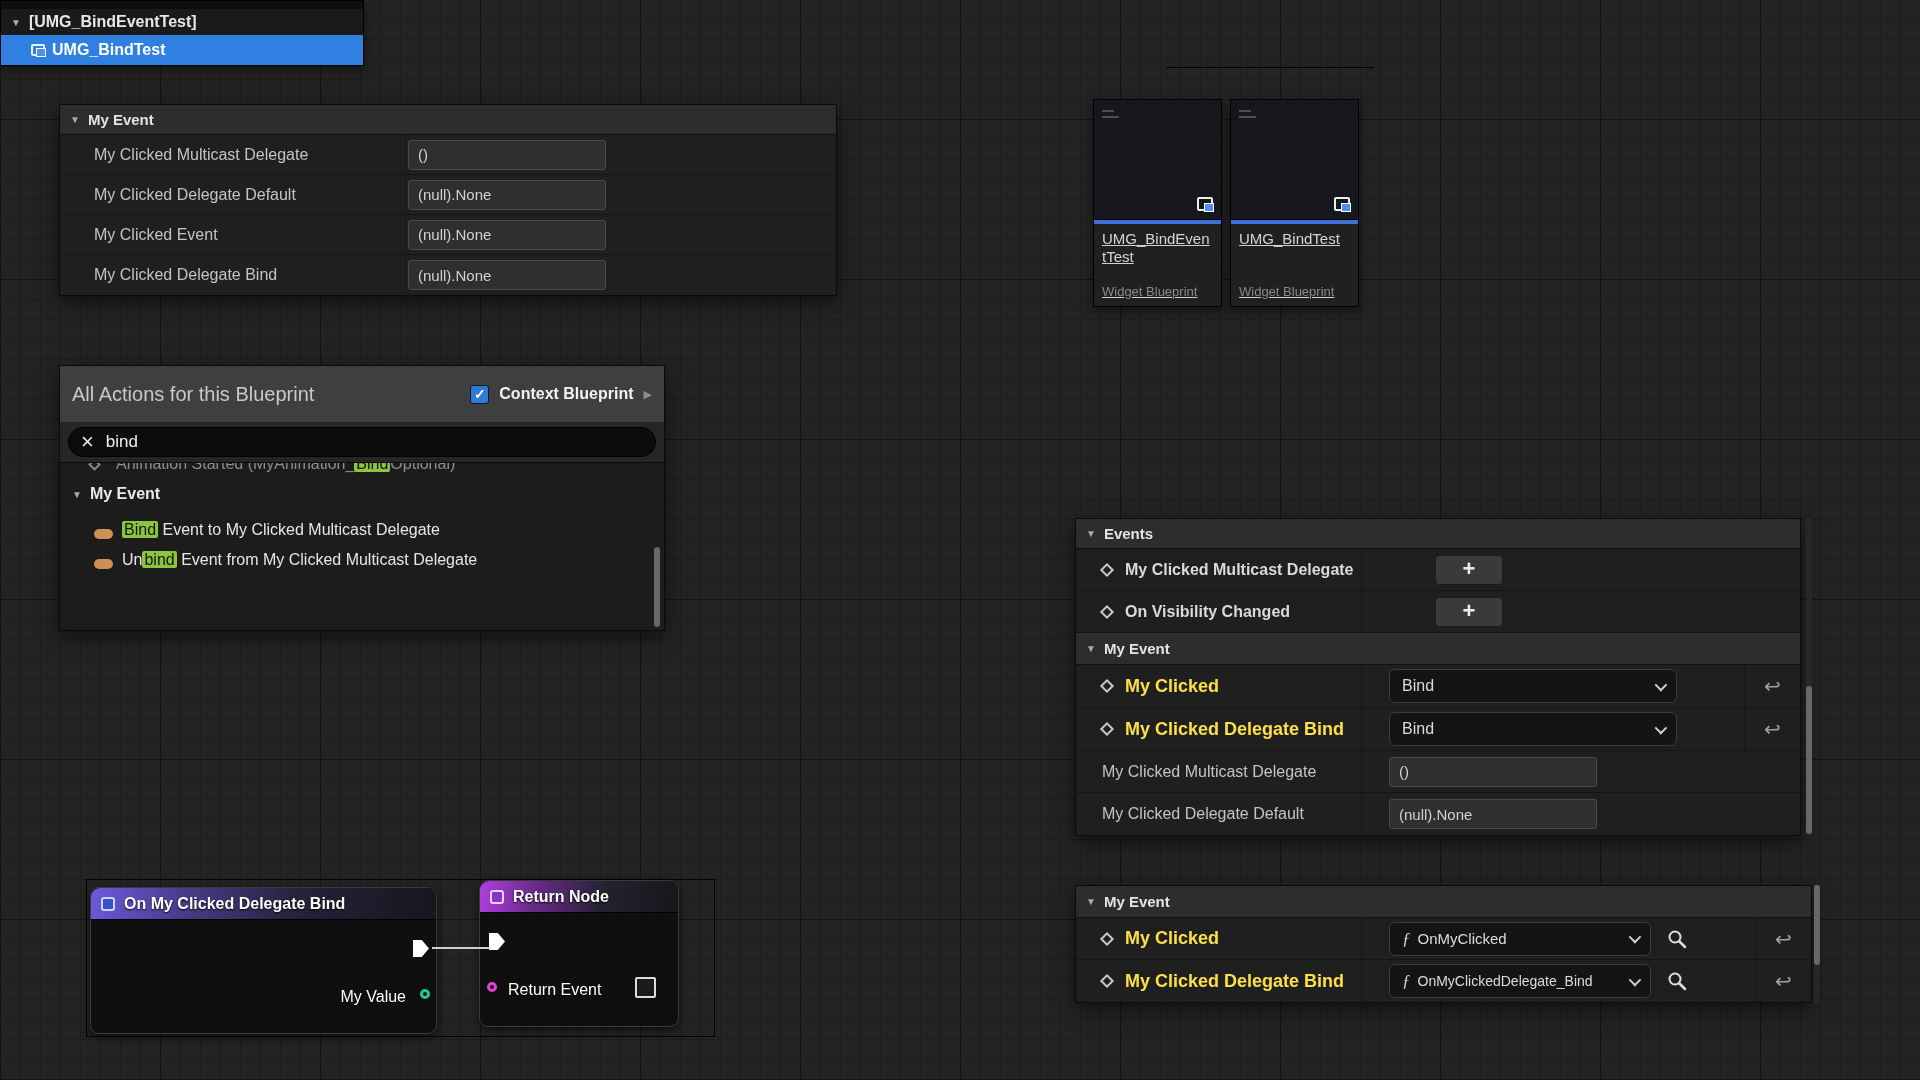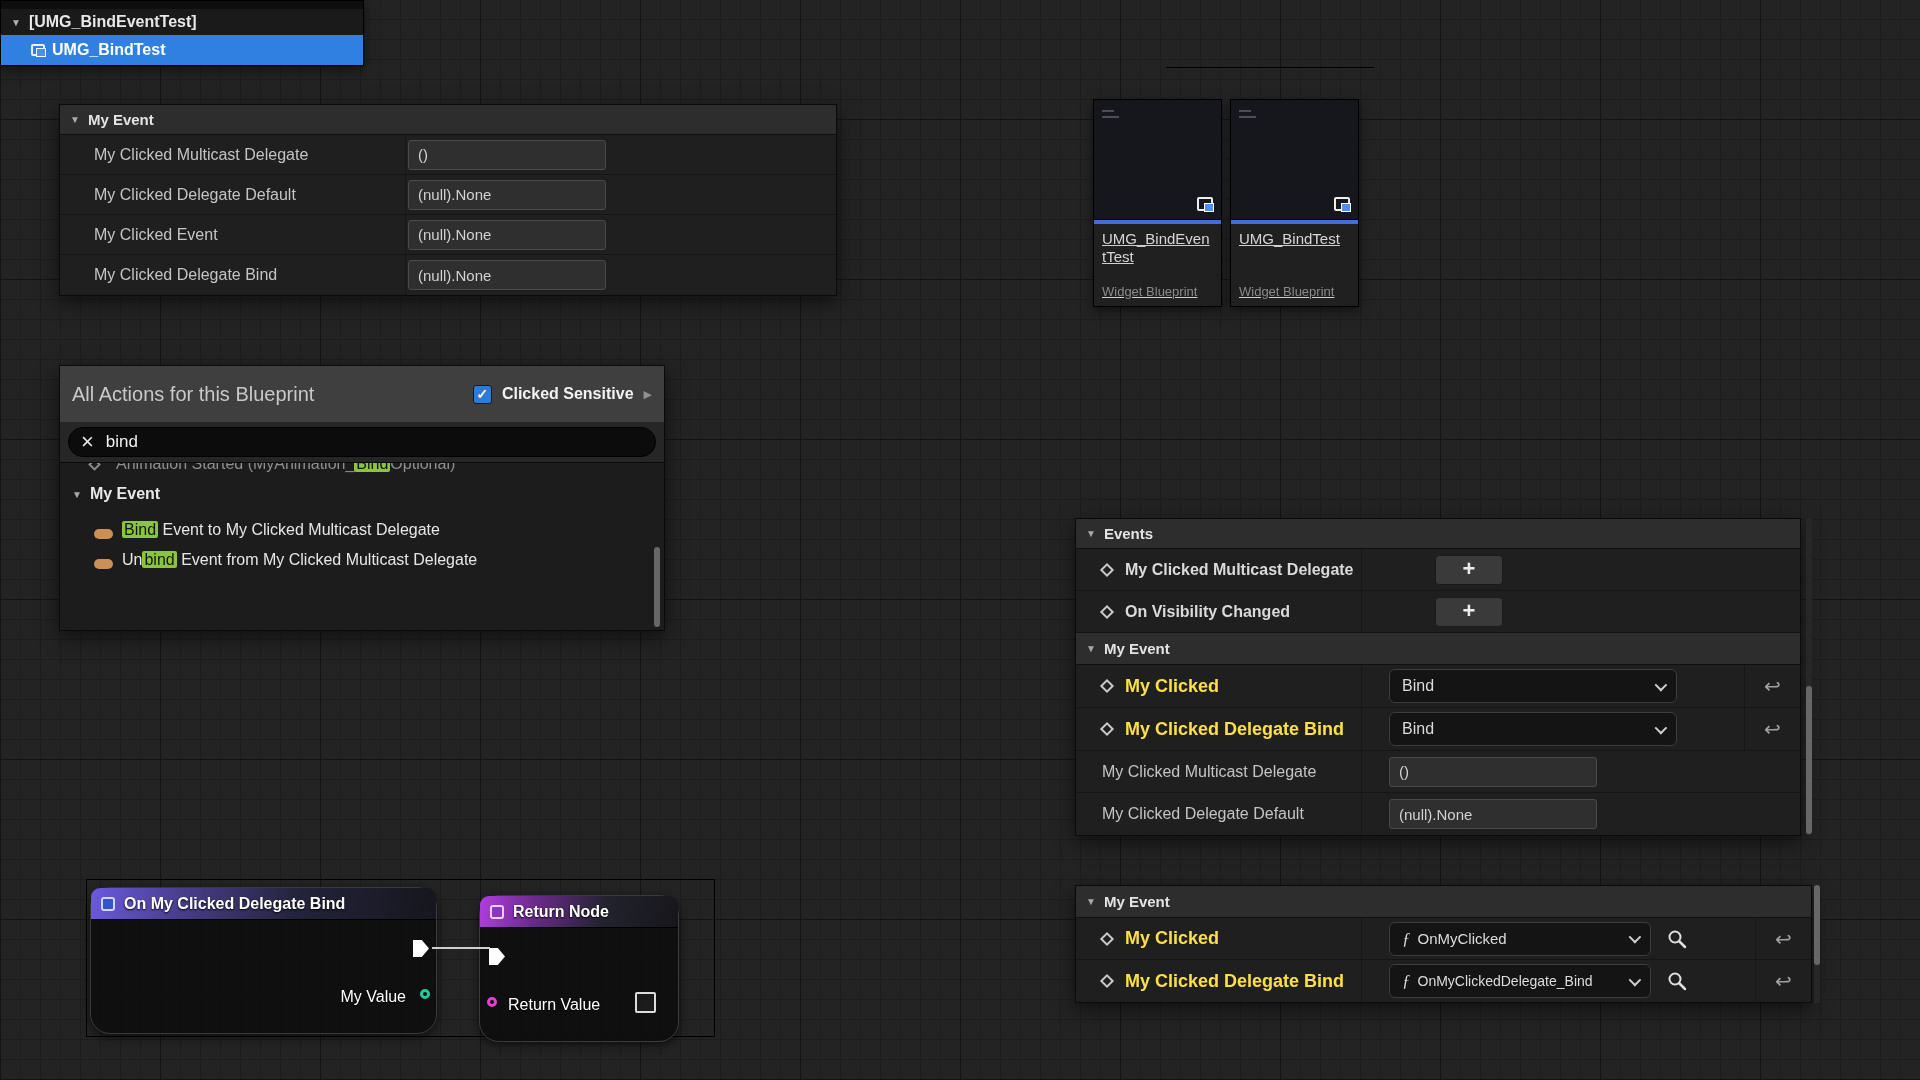--- a/index.html
+++ b/index.html
@@ -102,21 +102,21 @@
   
   #details-bottom { left:1075px; top:885px; width:737px; }
   #details-bottom .sec-header { height:32px; }
   #details-bottom .drow { height:42px; }
   #details-bottom .label-cell { width:285px; }
   #details-bottom .dropdown { margin-left:27px; width:262px; font-size:15px; }
   #details-bottom .mag { margin-left:16px; }
 
   
   #graph-frag { left:86px; top:879px; width:629px; height:158px; position:absolute; border:1px solid #000; }
-  .bp-node { position:absolute; background:rgba(14,14,14,.94); border:1px solid #3a3a3a; border-radius:20px; box-shadow:0 3px 8px rgba(0,0,0,.6); }
+  .bp-node { position:absolute; background:rgba(14,14,14,.94); border:1px solid #3a3a3a; border-radius:9px; box-shadow:0 3px 8px rgba(0,0,0,.6); }
   .node-header { height:32px; border-radius:9px 9px 0 0; display:flex; align-items:center; gap:9px; padding:0 10px; border-bottom:1px solid #000; }
   .node-title { font-size:16px; font-weight:bold; color:#fff; text-shadow:0 1px 2px #000; white-space:nowrap; }
   .node-icon { width:14px; height:14px; border-radius:3px; flex:none; }
   .exec-pin { position:absolute; width:16px; height:17px; background:#fff; clip-path:polygon(0 0, 55% 0, 100% 50%, 55% 100%, 0 100%); }
   .ring-pin { position:absolute; width:10px; height:10px; border-radius:50%; }
   .pin-label { position:absolute; font-size:16px; color:#fff; text-shadow:0 1px 1px #000; white-space:nowrap; }
   .bool-box { position:absolute; width:21px; height:21px; border:2px solid #dcdcdc; border-radius:2px; background:rgba(255,255,255,.05); }
   #wire { position:absolute; left:345px; top:67px; width:58px; height:2px; background:#cfcfcf; }
 
   .topline { position:absolute; height:1px; background:#000; }
@@ -160,21 +160,21 @@
     <div class="value-cell">
         <div class="valuebox">(null).None</div>
       </div>
   </div>
 </div>
 
 <div id="actions" class="panel">
   <div class="titlebar">
     <span class="menu-title">All Actions for this Blueprint</span>
     <span class="cbox">✓</span>
-    <span class="cs-label">Clicked Sensitive</span>
+    <span class="cs-label">Context Blueprint</span>
     <span class="side-arrow">▶</span>
   </div>
   <div class="searchbar">
     <div class="searchfield">
       <span class="clear-x">×</span>
       <span class="search-text">bind</span>
     </div>
   </div>
   <div class="list">
     <div class="clipped-row">
@@ -368,25 +368,25 @@
   <div class="bp-node" style="left:3px; top:7px; width:347px; height:147px;">
     <div class="node-header" style="background:linear-gradient(100deg,#6b5ae0 0%,#4a3f8f 25%,#23233a 60%,#16161e 100%);">
       <span class="node-icon" style="background:#3554c8; border:2px solid #ccd4ff;"></span>
       <span class="node-title">On My Clicked Delegate Bind</span>
     </div>
     <span class="exec-pin" style="right:7px; top:52px;"></span>
     <span class="pin-label" style="right:30px; top:100px;">My Value</span>
     <span class="ring-pin" style="right:6px; top:101px; border:3px solid #25c89a;"></span>
   </div>
 
-  <div class="bp-node" style="left:392px; top:15px; width:200px; height:147px;">
+  <div class="bp-node" style="left:392px; top:0; width:200px; height:147px;">
     <div class="node-header" style="background:linear-gradient(100deg,#b03fe0 0%,#6a2a8a 28%,#232330 62%,#16161a 100%);">
       <span class="node-icon" style="background:#8a35c8; border:2px solid #e8d4ff;"></span>
       <span class="node-title">Return Node</span>
     </div>
     <span class="exec-pin" style="left:9px; top:52px;"></span>
     <span class="ring-pin" style="left:7px; top:101px; border:3px solid #e33fd0;"></span>
-    <span class="pin-label" style="left:28px; top:100px;">Return Value</span>
+    <span class="pin-label" style="left:28px; top:100px;">Return Event</span>
     <span class="bool-box" style="right:22px; top:96px;"></span>
   </div>
 
   <div id="wire"></div>
 </div>
 
 </body></html>

